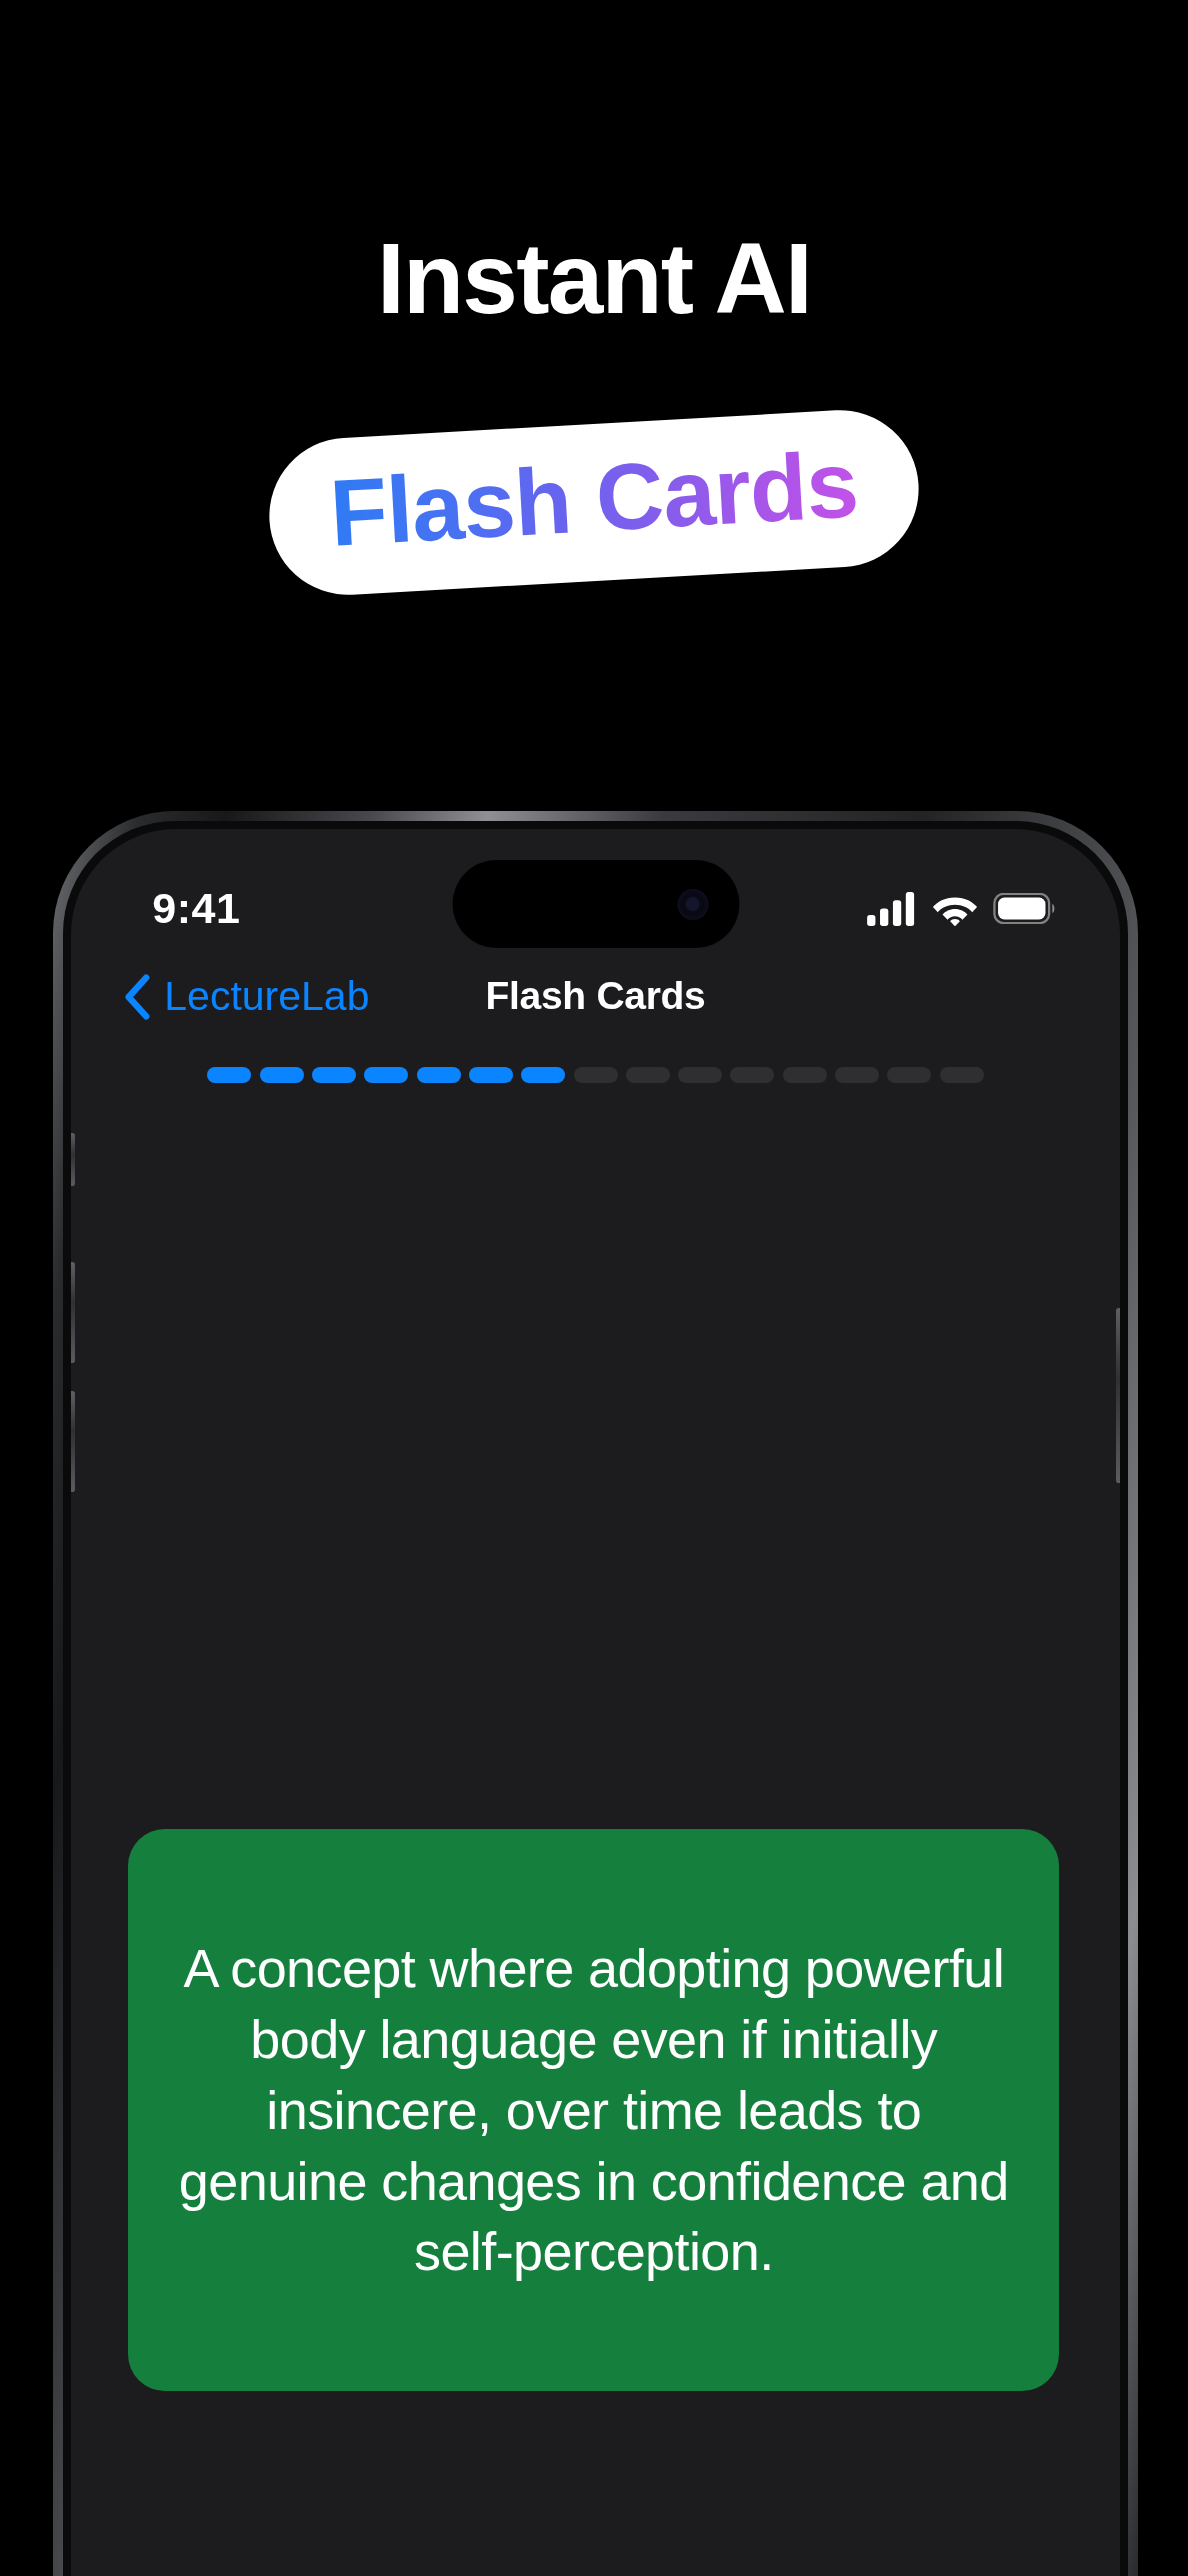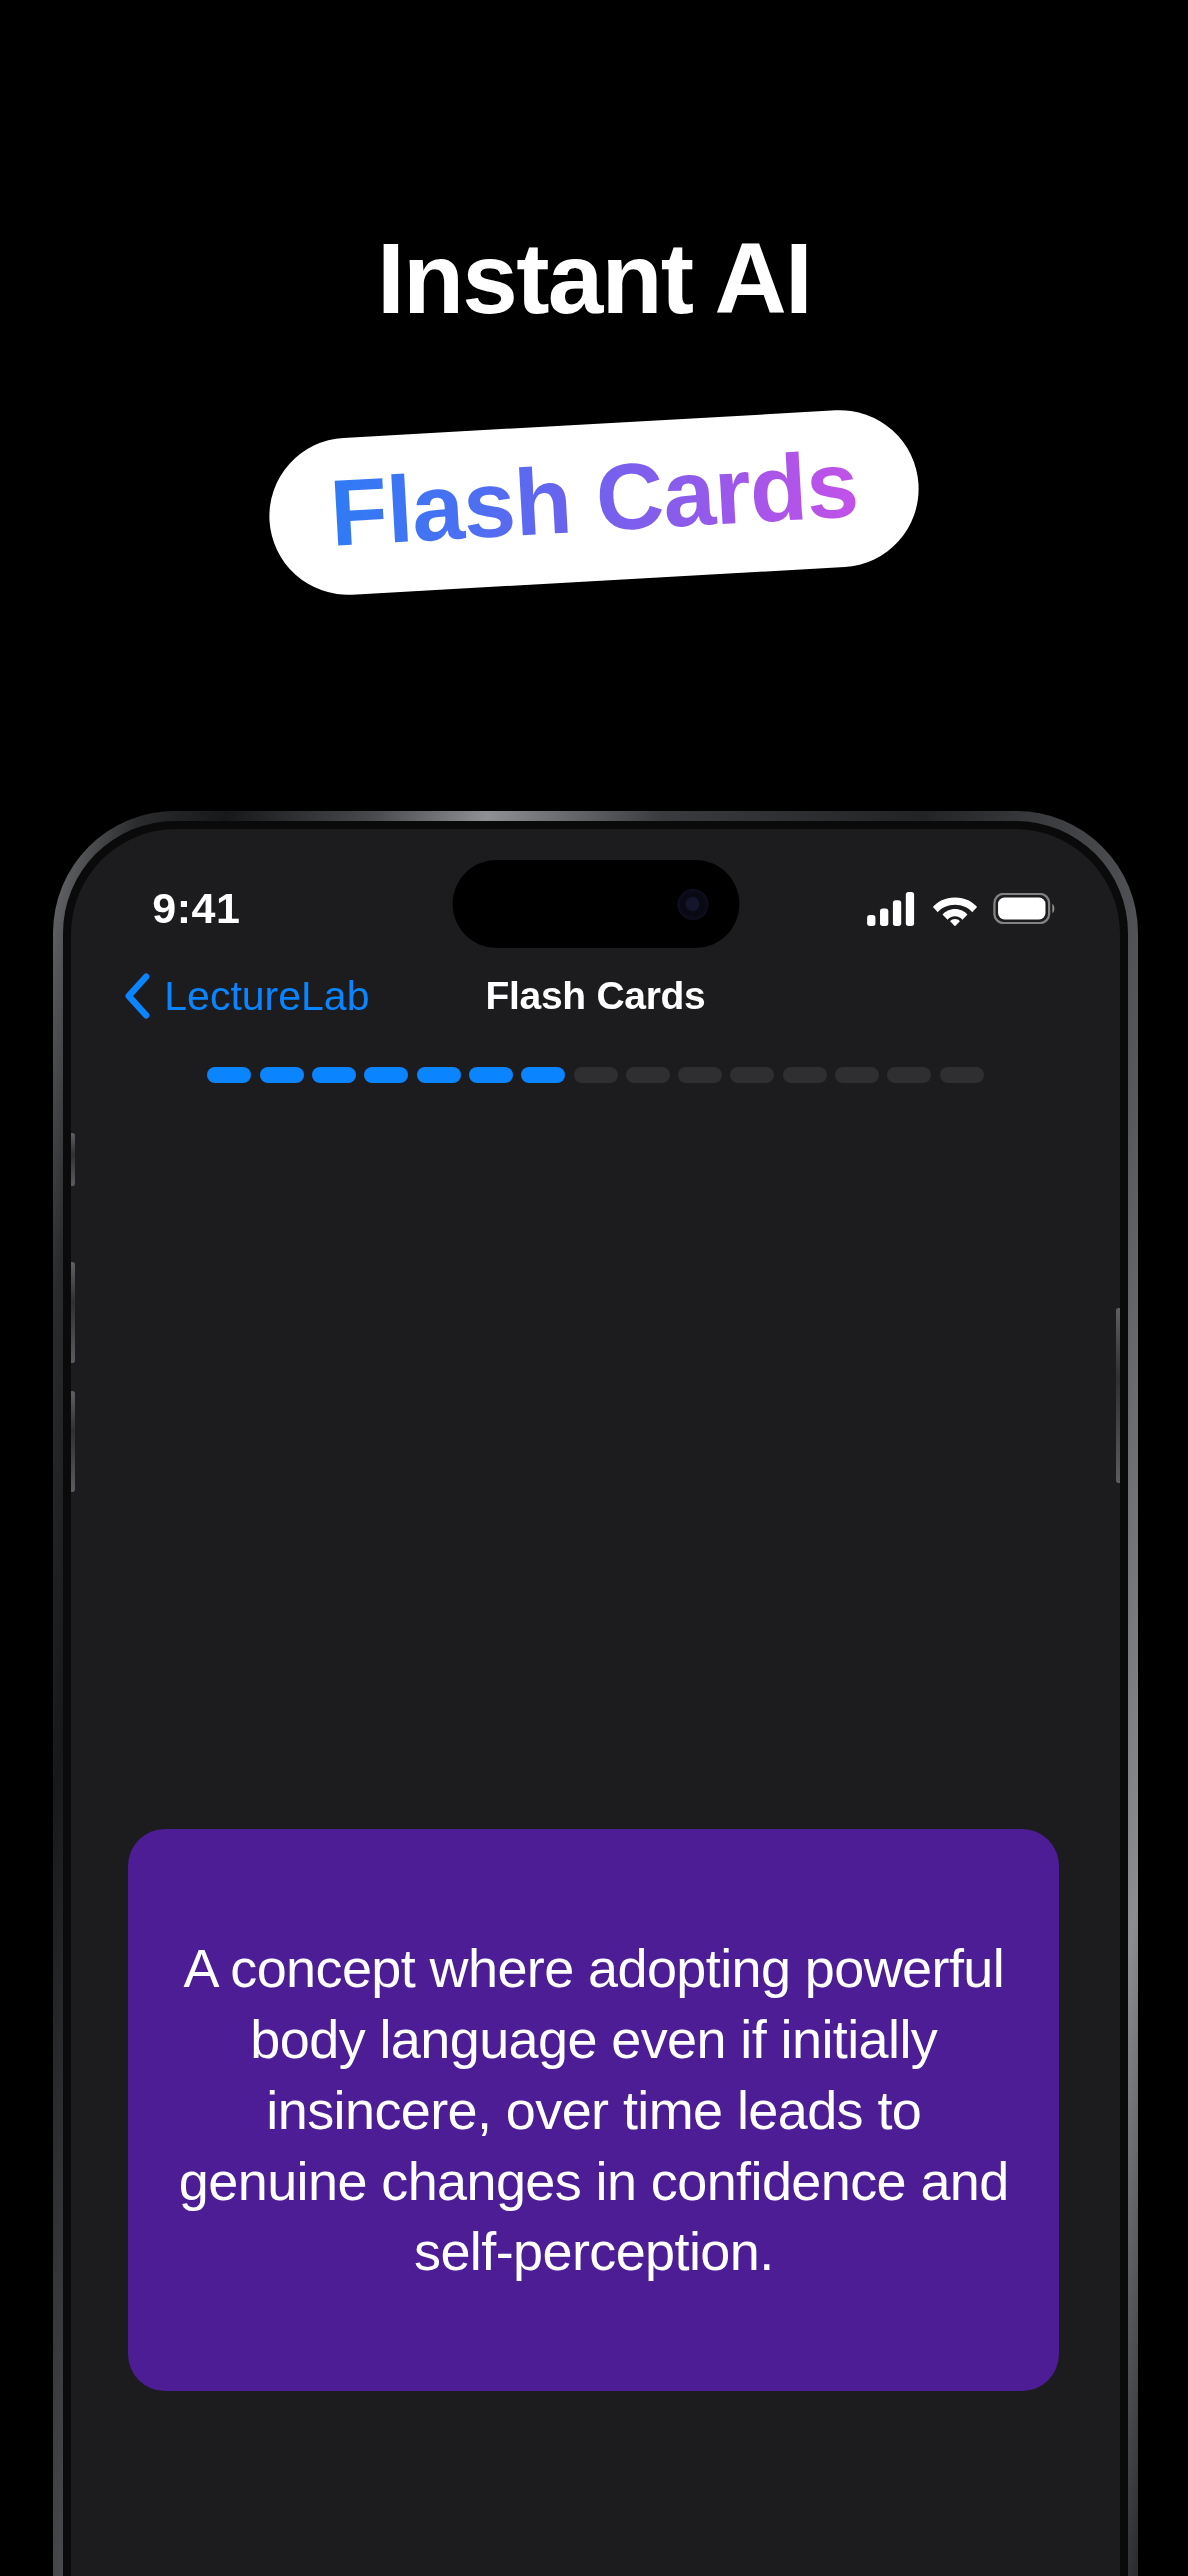--- a/index.html
+++ b/index.html
@@ -175,21 +175,21 @@
     height:88px;
     display:flex;
     align-items:center;
     z-index:3;
   }
 
   .nav-back {
     position:absolute;
     left:52px;
     display:flex;
-    align-items:flex-start;
+    align-items:flex-end;
     gap:13px;
     color:#0a84ff;
     font-size:41px;
     cursor:pointer;
   }
   .chevron-left { display:block; }
 
   .nav-title {
     width:100%;
     text-align:center;
@@ -218,21 +218,21 @@
   }
   .dash.on { background:#0a84ff; }
 
   
   .card {
     position:absolute;
     left:57px;
     top:1000px;
     width:931px;
     height:562px;
-    background:#4c1d95;
+    background:#15803d;
     border-radius:37px;
     display:flex;
     align-items:center;
     justify-content:center;
     padding:52px 42px;
     z-index:2;
   }
 
   .card-text {
     color:#ffffff;

